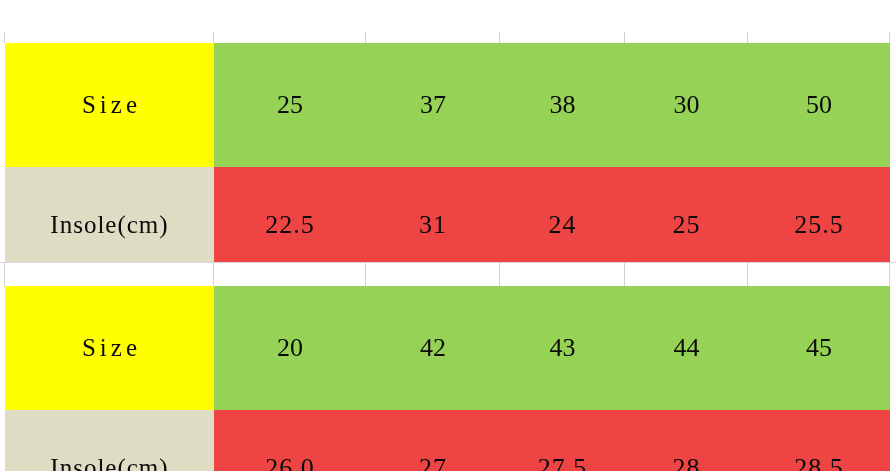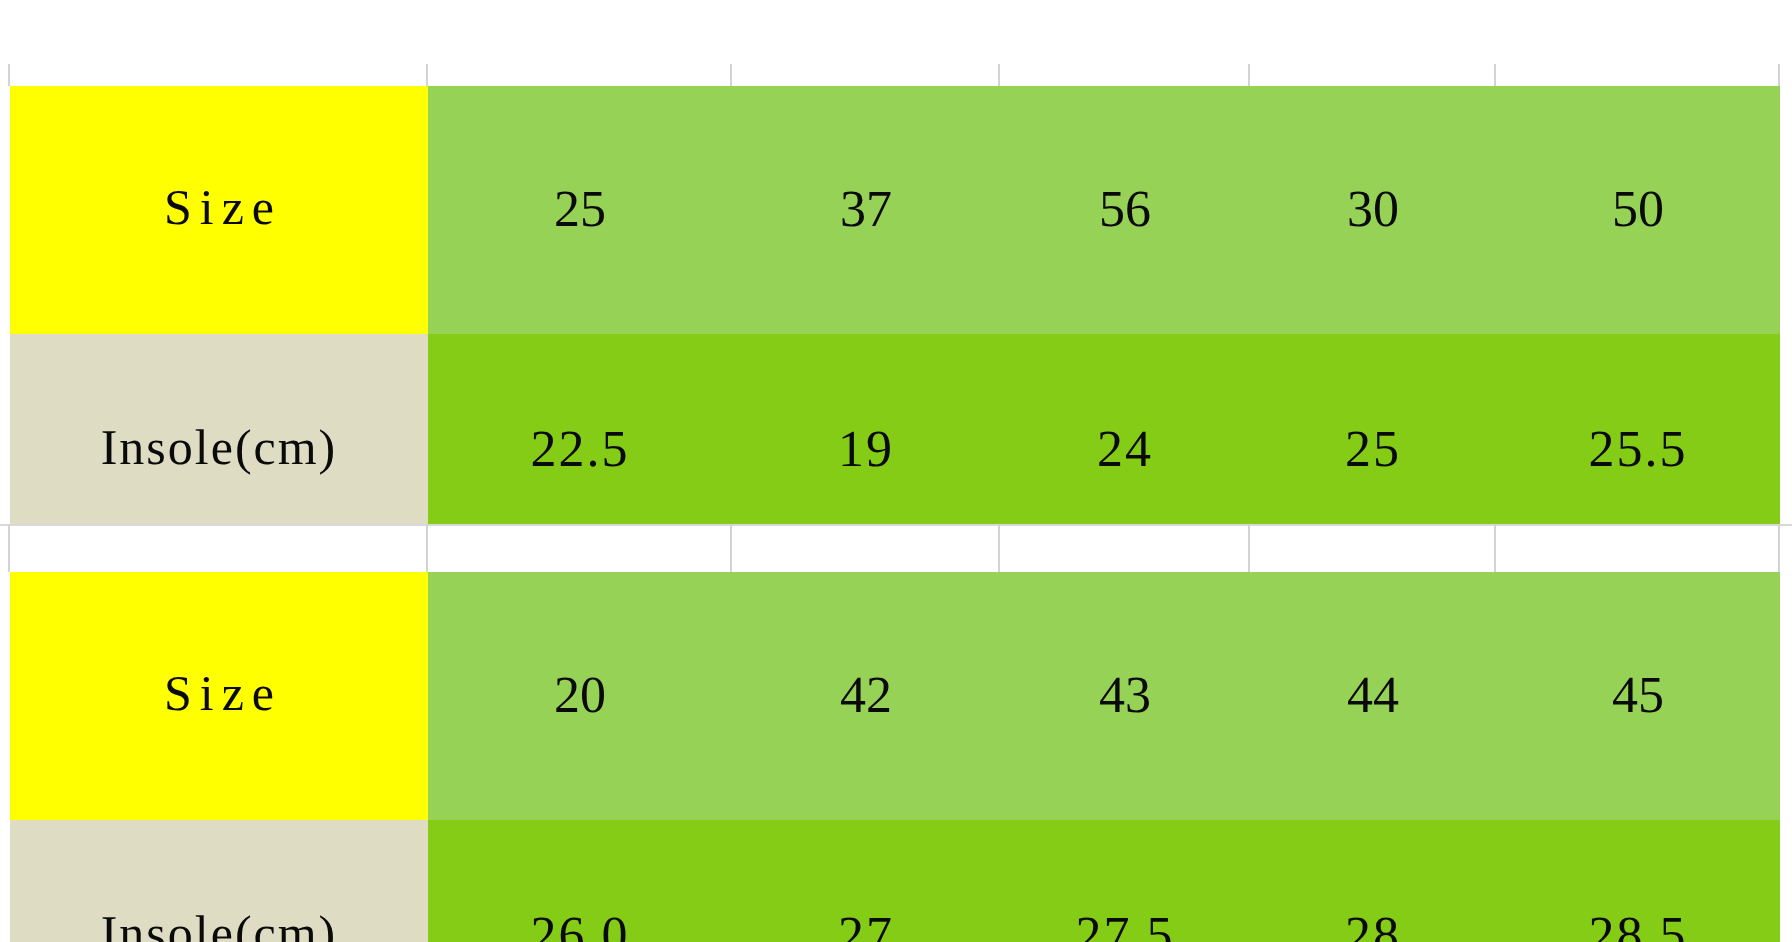--- a/index.html
+++ b/index.html
@@ -63,21 +63,21 @@
   .cell-size {
     background: #96d255;
     font-size: 26px;
   }
   .cell-label-insole {
     background: #dfdcc4;
     font-size: 25px;
     letter-spacing: 1px;
   }
   .cell-insole {
-    background: #84cc16;
+    background: #ef4444;
     font-size: 26px;
     letter-spacing: 1px;
   }
 
   
   .row-size td   { height: 124px; }
   .row-insole td { height: 116px;  }
 
   
   .gap-strip {
@@ -142,30 +142,30 @@
         <col class="c4">
         <col class="c5">
       <col class="c-gutter-r">
     </colgroup>
     <tbody>
       <tr class="row-size">
         <td class="cell-gutter"></td>
         <td class="cell-label-size">Size</td>
         <td class="cell-size">25</td>
         <td class="cell-size">37</td>
-        <td class="cell-size">56</td>
+        <td class="cell-size">38</td>
         <td class="cell-size">30</td>
         <td class="cell-size">50</td>
         <td class="cell-gutter"></td>
       </tr>
       <tr class="row-insole">
         <td class="cell-gutter"></td>
         <td class="cell-label-insole">Insole(cm)</td>
         <td class="cell-insole">22.5</td>
-        <td class="cell-insole">19</td>
+        <td class="cell-insole">31</td>
         <td class="cell-insole">24</td>
         <td class="cell-insole">25</td>
         <td class="cell-insole">25.5</td>
         <td class="cell-gutter"></td>
       </tr>
     </tbody>
   </table>
 
   <div class="gap-strip" id="strip-middle">
     <div class="gridline-h" style="top:0px;"></div>

